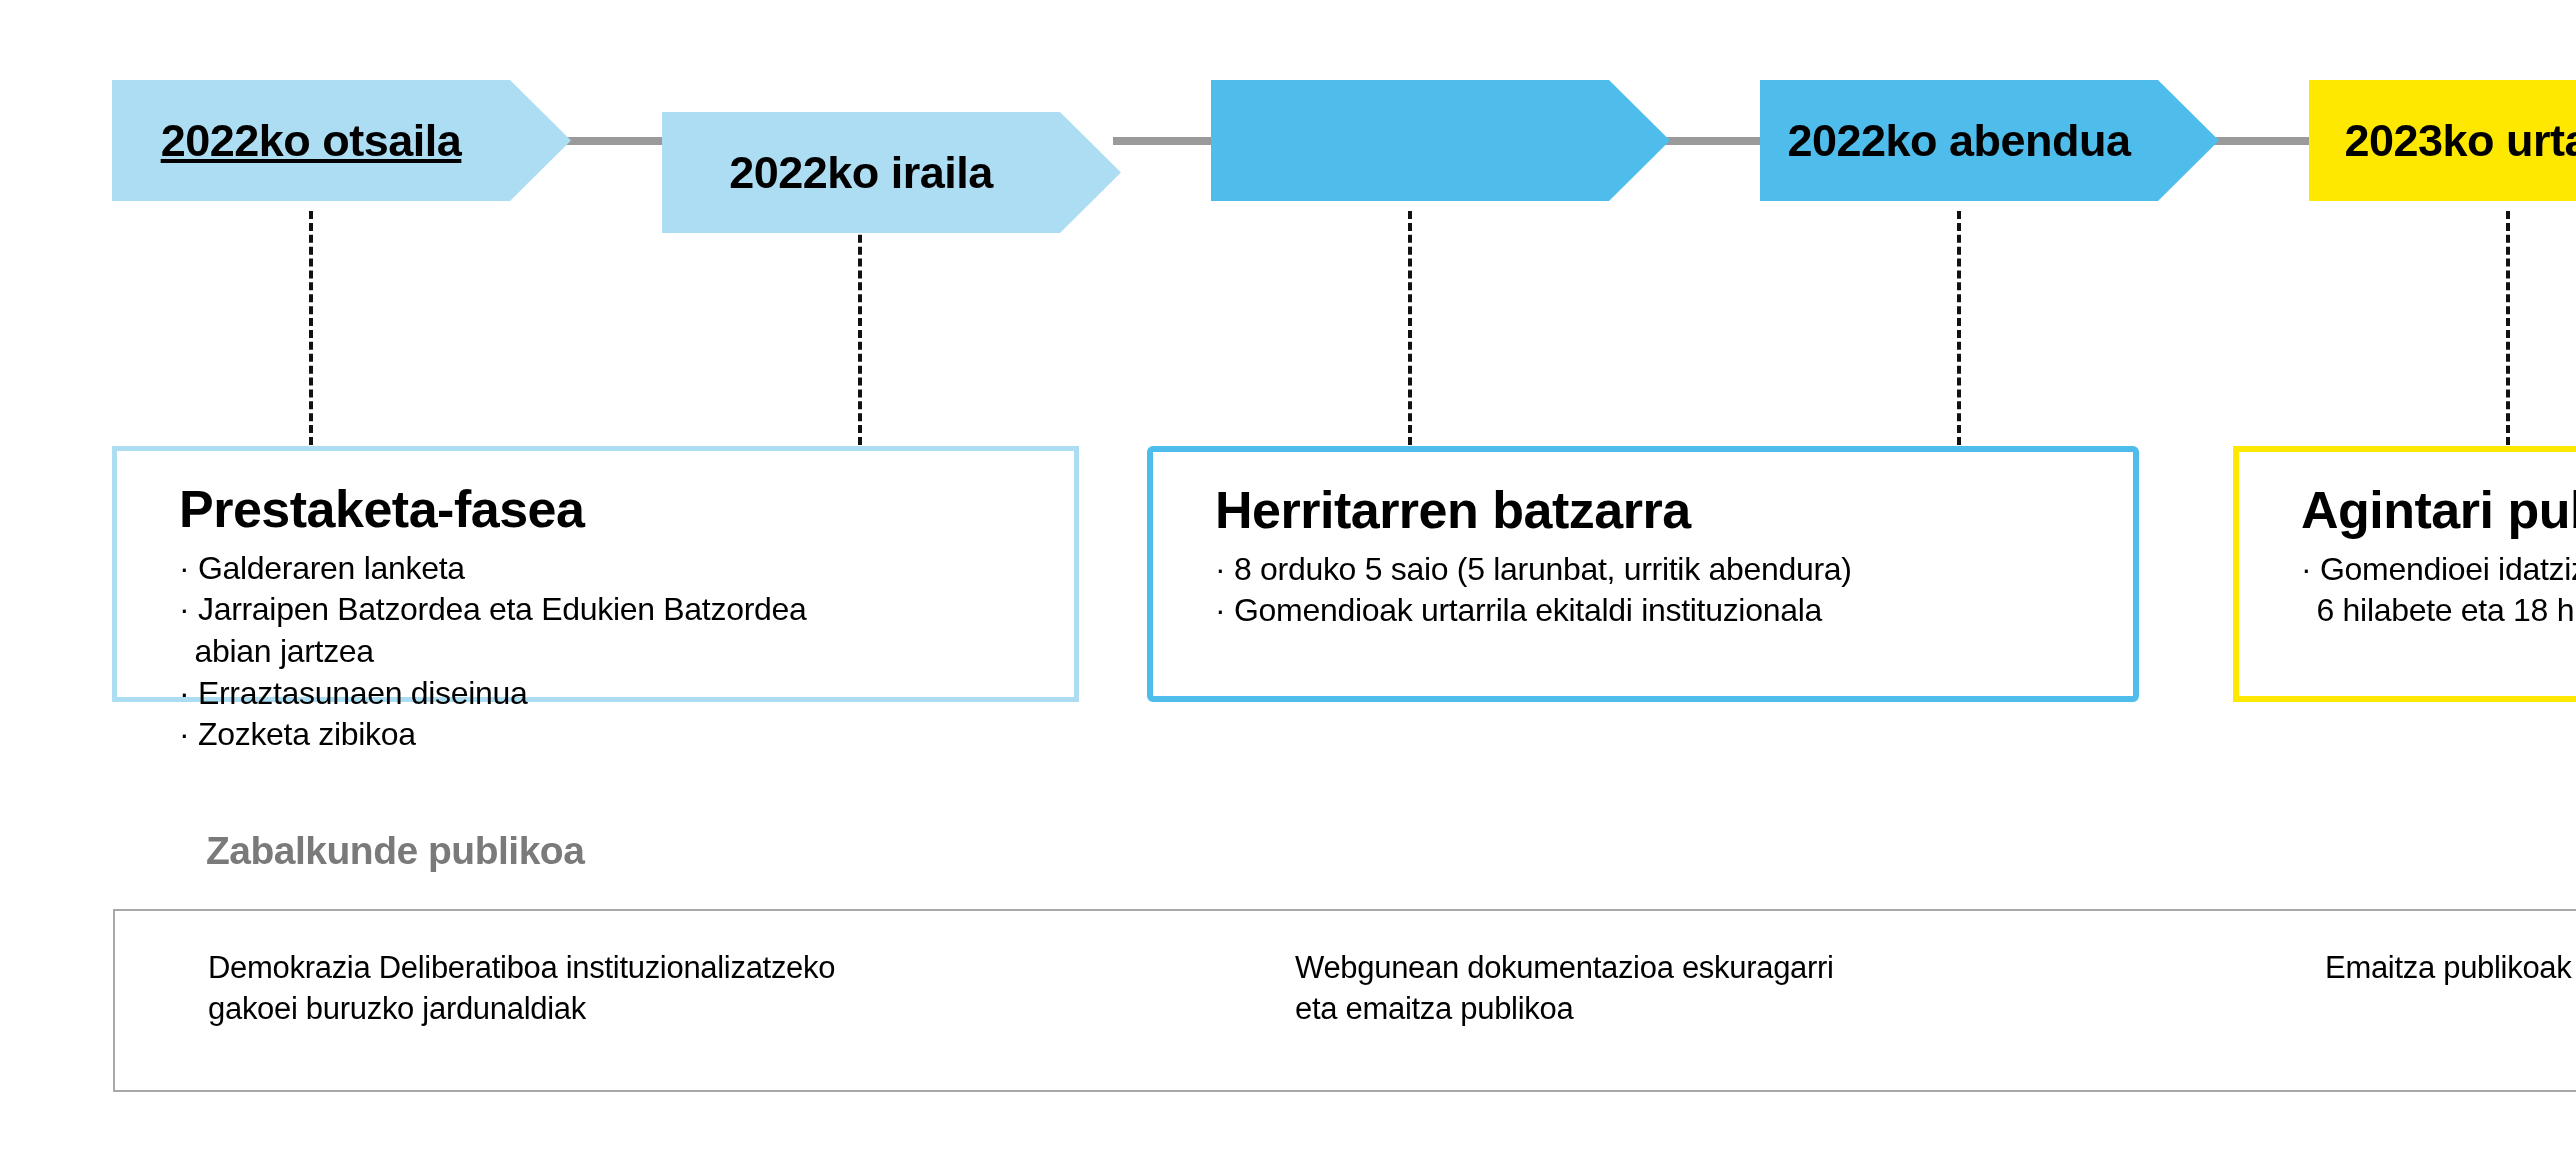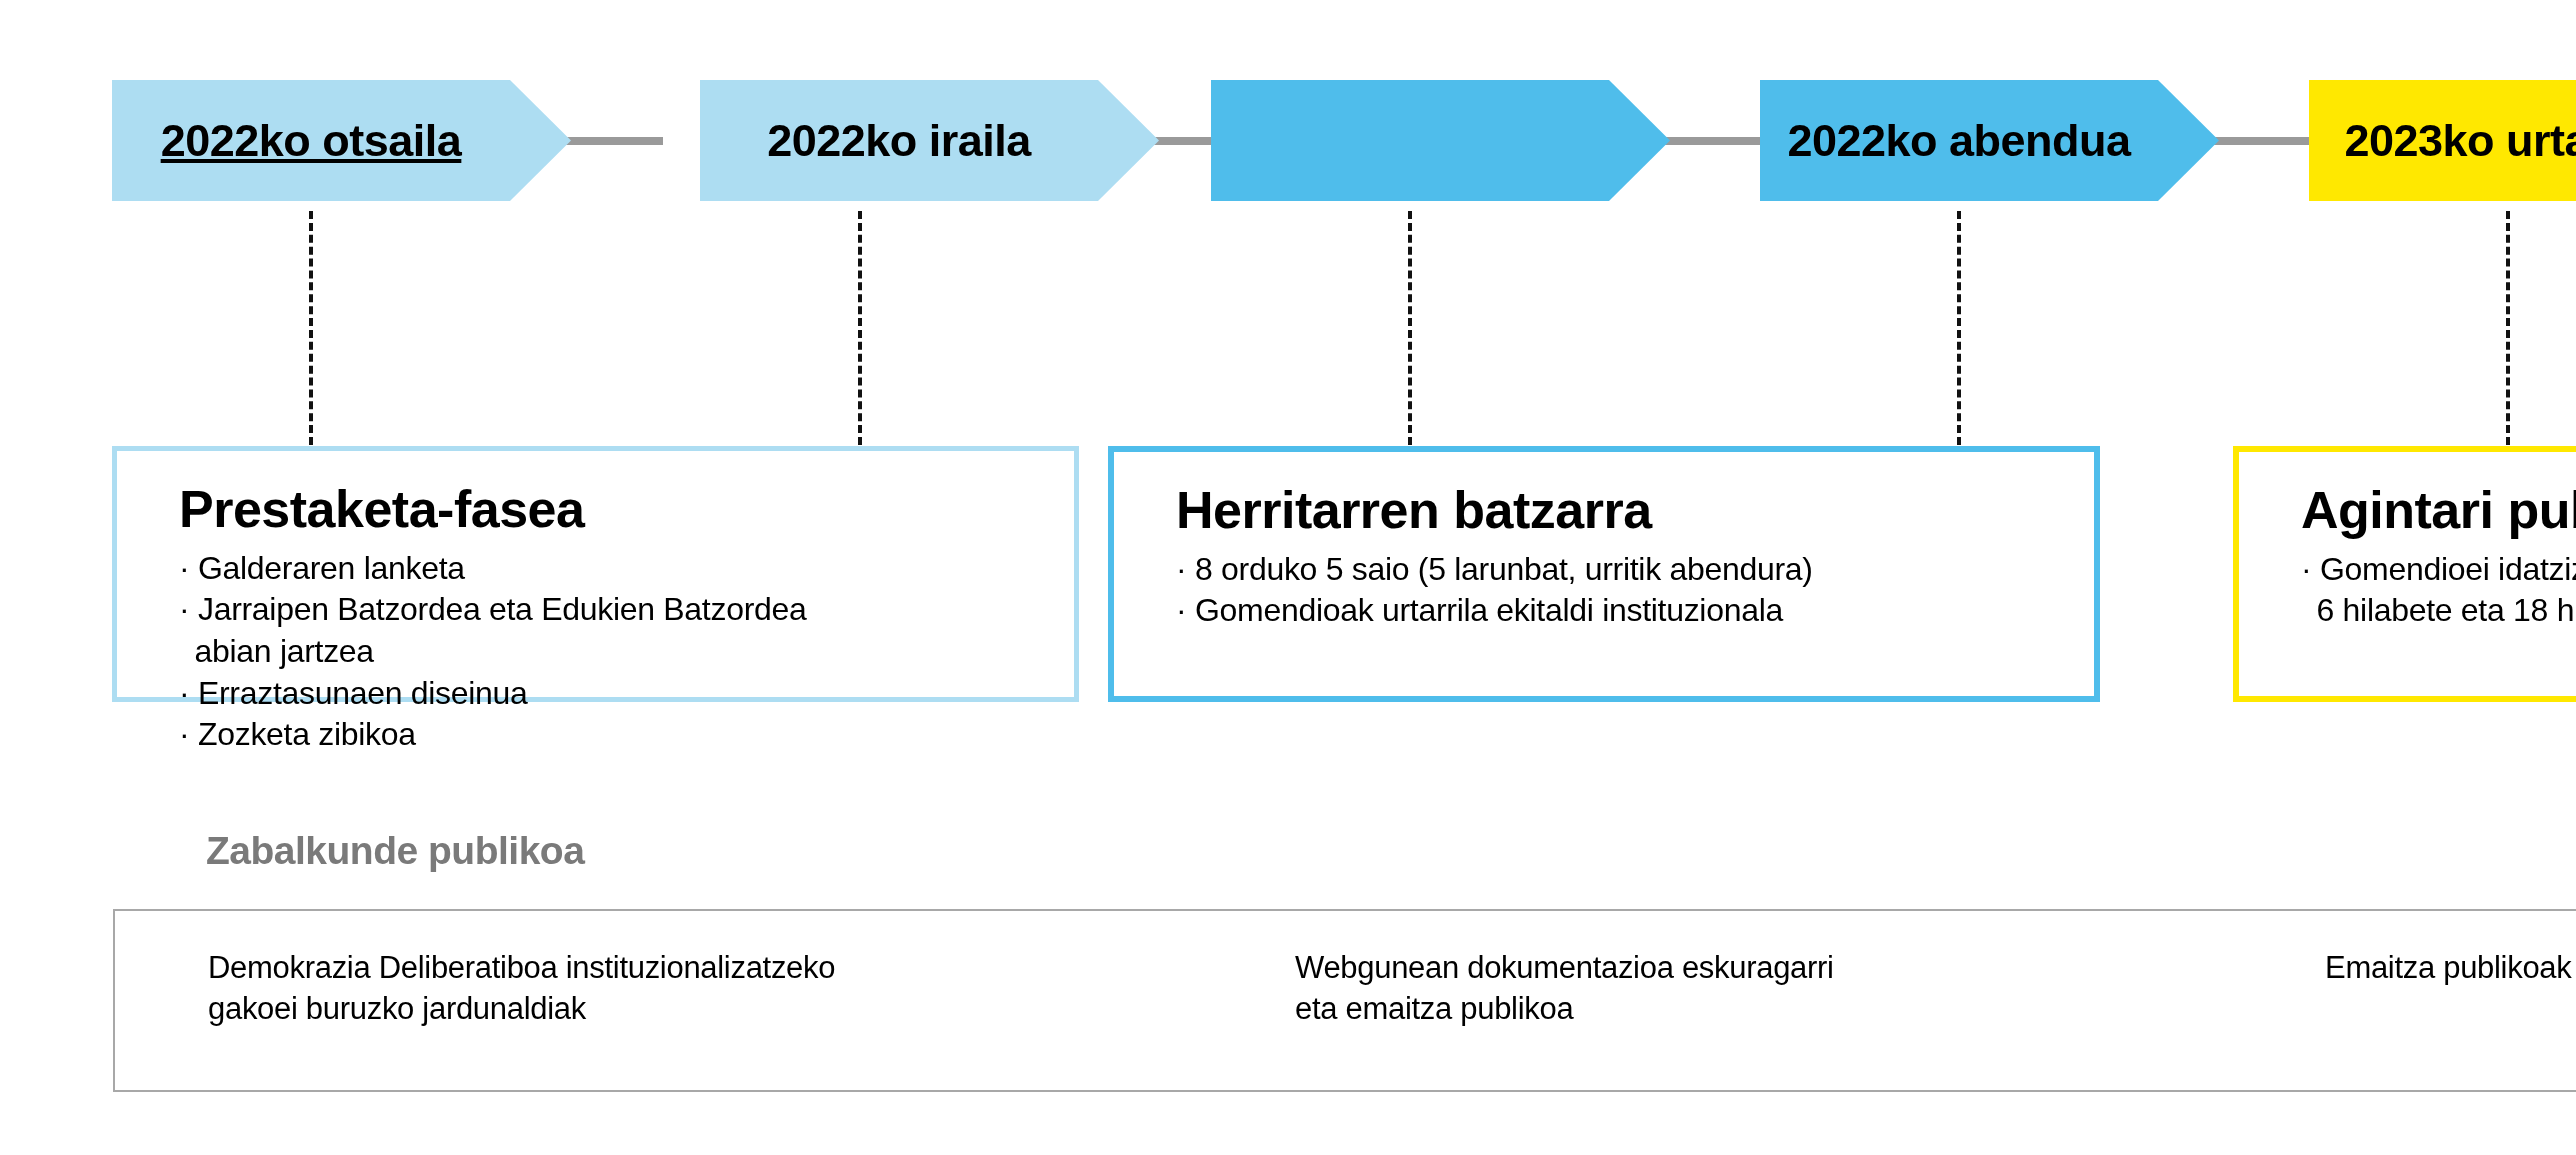--- a/index.html
+++ b/index.html
@@ -127,21 +127,21 @@
     <div class="connector" style="left:565px; width:98px;"></div>
     <div class="connector" style="left:1113px; width:98px;"></div>
     <div class="connector" style="left:1662px; width:98px;"></div>
     <div class="connector" style="left:2211px; width:98px;"></div>
 
     <div class="chevron" style="left:112px; width:459px;text-decoration:underline;">
       <div class="shape" style="background:#ADDDF2;"></div>
       <div class="label">2022ko otsaila</div>
     </div>
 
-    <div class="chevron" style="left:700px; width:459px;">
+    <div class="chevron" style="left:662px; width:459px;margin-top:32px;">
       <div class="shape" style="background:#ADDDF2;"></div>
       <div class="label">2022ko iraila</div>
     </div>
 
     <div class="chevron" style="left:1211px; width:459px;">
       <div class="shape" style="background:#4FBDEB;"></div>
     </div>
 
     <div class="chevron" style="left:1760px; width:459px;">
       <div class="shape" style="background:#4FBDEB;"></div>
@@ -167,21 +167,21 @@
       <ul class="phase-list">
         <li>Galderaren lanketa</li>
         <li>Jarraipen Batzordea eta Edukien Batzordea
  abian jartzea</li>
         <li>Erraztasunaen diseinua</li>
         <li>Zozketa zibikoa</li>
       </ul>
     </div>
   </div>
 
-  <div class="phase-box" style="left:1108px; width:992px; border-width:6.2px; border-color:#4FBDEB;">
+  <div class="phase-box" style="left:1147px; width:992px; border-width:6.2px; border-color:#4FBDEB;border-radius:6px;">
     <div class="phase-inner">
       <div class="phase-title">Herritarren batzarra</div>
       <ul class="phase-list">
         <li>8 orduko 5 saio (5 larunbat, urritik abendura)</li>
         <li>Gomendioak urtarrila ekitaldi instituzionala</li>
       </ul>
     </div>
   </div>
 
   <div class="phase-box" style="left:2233px; width:1023px; border-width:6.2px; border-color:#FFE800;">

